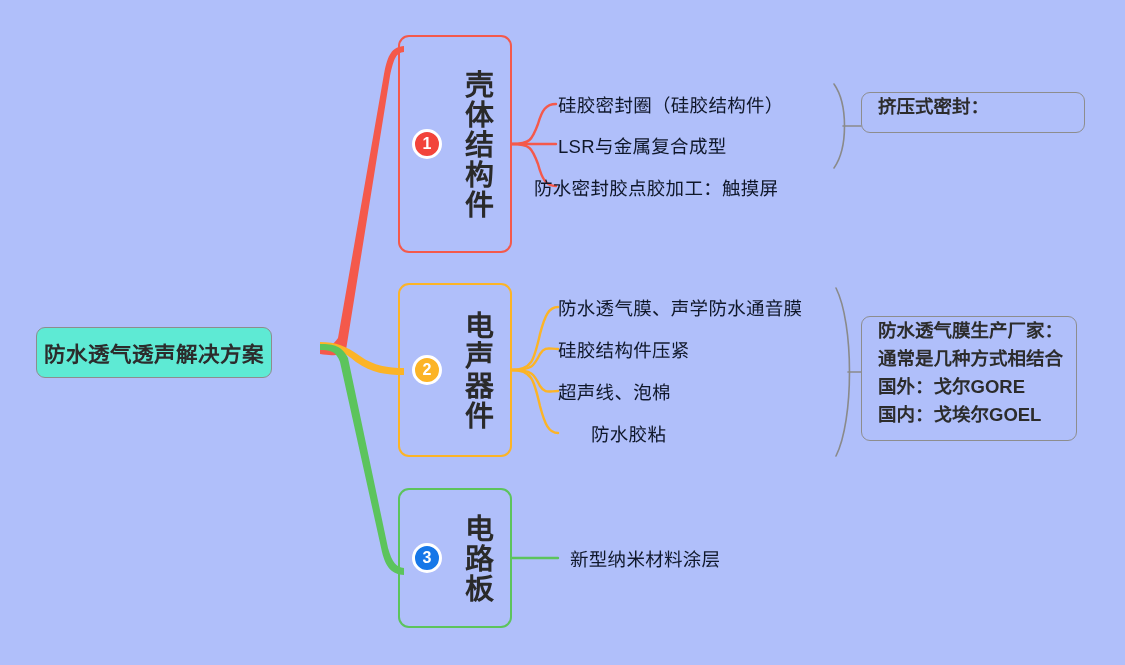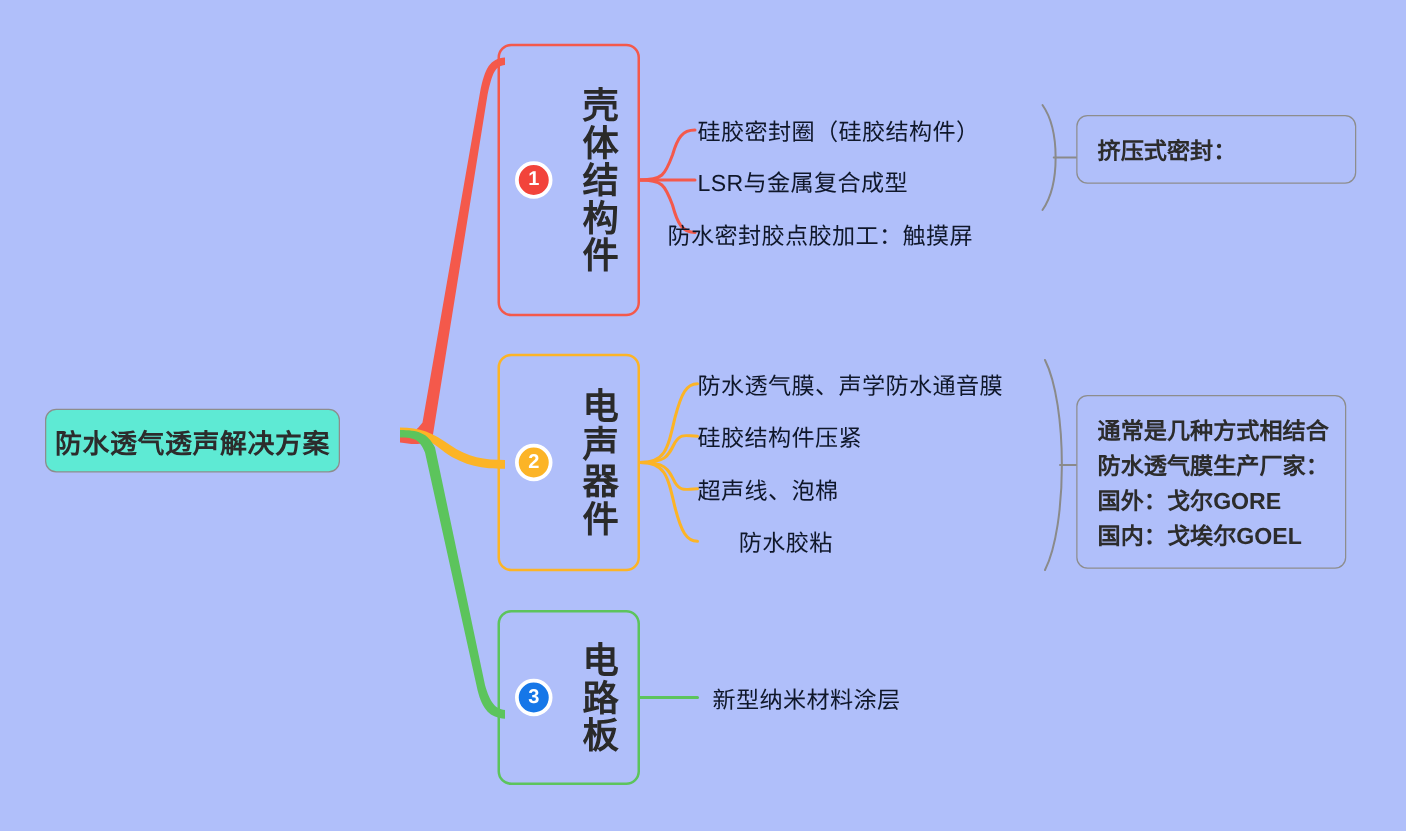--- a/index.html
+++ b/index.html
@@ -118,21 +118,21 @@
     transform: translateY(-50%);
   }
 
   
   .note-box {
     position: absolute;
     box-sizing: border-box;
     border: 1.5px solid #8d8d8d;
     border-radius: 9px;
     background: #b0bffa;
-    padding: 14px 14px 11px 16px;
+    padding: 0 14px 11px 16px;
   }
   .note-box .note-line {
     font-size: 18.5px;
     font-weight: 700;
     color: #2c2c2c;
     line-height: 1.52;
     white-space: nowrap;
   }
   #note-1 { left: 861px; top: 92px;  width: 224px; }
   #note-2 { left: 861px; top: 316px; width: 216px; }
@@ -222,22 +222,22 @@
       <span>电声器件</span>
     </div>
   </div>
 
   <div class="leaf" style="left:558px; top:307px;">防水透气膜、声学防水通音膜</div>
   <div class="leaf" style="left:558px; top:349px;">硅胶结构件压紧</div>
   <div class="leaf" style="left:558px; top:391px;text-align:center;">超声线、泡棉</div>
   <div class="leaf" style="left:558px; top:433px;margin-left:33px;">防水胶粘</div>
 
   <div class="note-box" id="note-2">
+    <div class="note-line">防水透气膜生产厂家：</div>
     <div class="note-line">通常是几种方式相结合</div>
-    <div class="note-line">防水透气膜生产厂家：</div>
     <div class="note-line">国外：戈尔GORE</div>
     <div class="note-line">国内：戈埃尔GOEL</div>
   </div>
 
   <div class="branch-box" id="branch-3">
     <div class="badge">3</div>
     <div class="vtext">
       <span>电路板</span>
     </div>
   </div>

